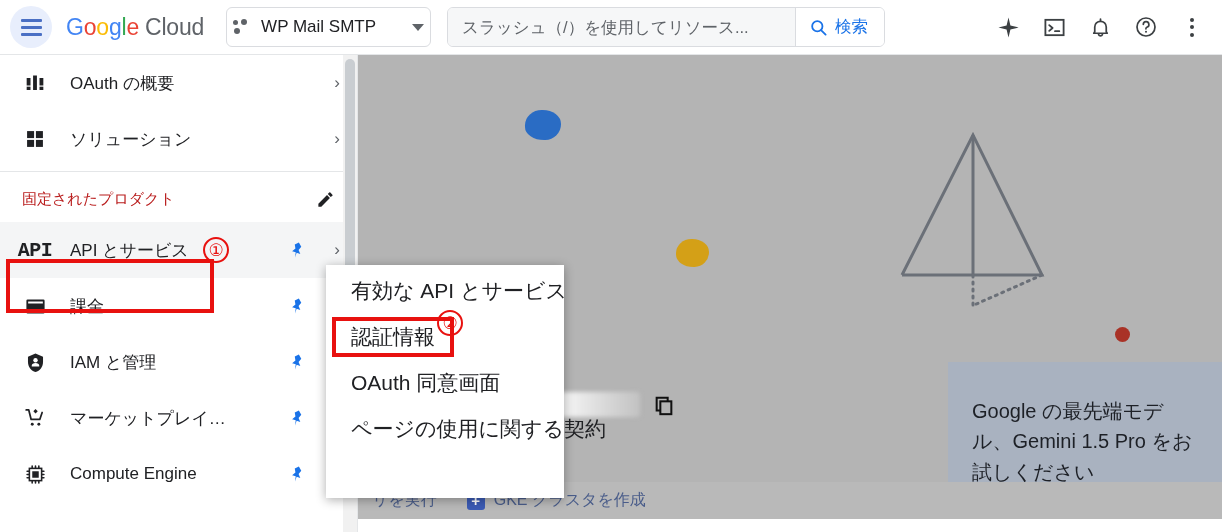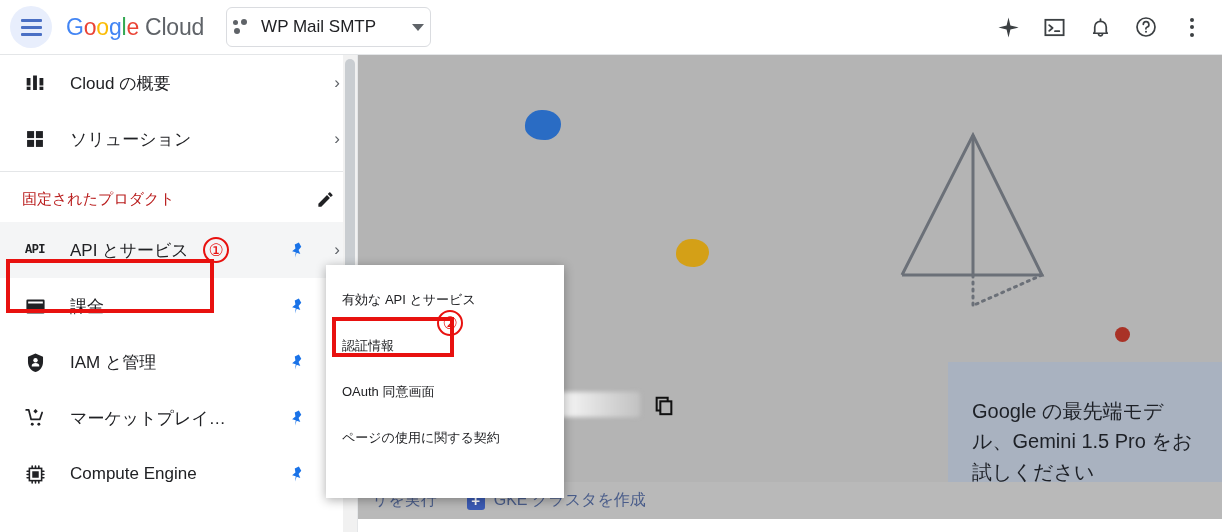--- a/index.html
+++ b/index.html
@@ -112,22 +112,22 @@
   .bot-btn { display: flex; align-items: center; gap: 9px; font-size: 16px; color: #4a5d8a; cursor: pointer; white-space: nowrap; }
   .plus-sq { width: 18px; height: 18px; background: #3b5bb5; border-radius: 3px;
              display: flex; align-items: center; justify-content: center; color: #fff;
              font-size: 15px; line-height: 1; font-weight: bold; }
 
   
   .submenu {
     position: absolute; left: 326px; top: 265px; width: 238px; height: 233px;
     background: #fff; box-shadow: 0 2px 10px rgba(0,0,0,.32); z-index: 60;
   }
-  .sub-item { height: 46px; display: flex; align-items: center; padding: 0 0 0 16px;
-              font-size: 13px; color: #202124; cursor: pointer; white-space: nowrap; }
+  .sub-item { height: 46px; display: flex; align-items: flex-start; padding: 0 0 0 25px;
+              font-size: 21px; color: #202124; cursor: pointer; white-space: nowrap; }
   .sub-highlight { background: #f6f6f6; }
 
   
   .ann-box { position: absolute; border: 4px solid #e8110f; z-index: 70; pointer-events: none; }
   .ann-num {
     position: absolute; z-index: 80; width: 26px; height: 26px; border: 2.5px solid #e8110f;
     border-radius: 50%; color: #e8110f; font-size: 17px; display: flex;
     align-items: center; justify-content: center; background: transparent; font-weight: 500;
   }
 </style>
@@ -150,20 +150,30 @@
     <div class="project-select">
       <span class="proj-icon">
           <i></i>
           <i></i>
           <i></i>
         </span>
       <span class="proj-name">WP Mail SMTP</span>
       <span class="caret"></span>
     </div>
 
+    <div class="searchwrap">
+      <input class="searchinput" value="" placeholder="スラッシュ（/）を使用してリソース..." style="">
+      <div class="searchbtn">
+        <svg width="19" height="19" viewBox="0 0 24 24" fill="none" stroke="#1a73e8" stroke-width="2.3">
+          <circle cx="10.5" cy="10.5" r="6.5"></circle>
+            <line x1="15.5" y1="15.5" x2="21" y2="21" stroke-linecap="round"></line>
+        </svg>
+        <span>検索</span>
+      </div>
+    </div>
 
     <div class="hdr-icons">
       <div class="hicon">
         <svg width="23" height="23" viewBox="0 0 24 24" fill="#3c4043">
             <path d="M12 1.5 14 9.8 22.5 12 14 14.2 12 22.5 10 14.2 1.5 12 10 9.8Z"></path>
           </svg>
       </div>
       <div class="hicon">
         <svg width="23" height="23" viewBox="0 0 24 24" fill="none" stroke="#3c4043" stroke-width="1.9">
           <rect x="2.5" y="4" width="19" height="16"></rect>
@@ -233,21 +243,21 @@
     <div class="nav-item">
       <span class="nav-ico">
         <svg width="20" height="20" viewBox="0 0 24 24" fill="#202124">
           <rect x="2" y="6" width="4.6" height="9"></rect>
             <rect x="2" y="16.4" width="4.6" height="4"></rect>
           <rect x="9.7" y="3" width="4.6" height="17.4"></rect>
           <rect x="17.4" y="6" width="4.6" height="9"></rect>
             <rect x="17.4" y="16.4" width="4.6" height="4"></rect>
         </svg>
       </span>
-      <span class="nav-label">Cloud の概要</span>
+      <span class="nav-label">OAuth の概要</span>
       <span class="nav-right">
         <span class="chev">›</span>
       </span>
     </div>
 
     <div class="nav-item">
       <span class="nav-ico">
         <svg width="20" height="20" viewBox="0 0 24 24" fill="#202124">
           <rect x="2.5" y="2.5" width="8.4" height="8.4"></rect>
             <rect x="13.1" y="2.5" width="8.4" height="8.4"></rect>
@@ -266,21 +276,21 @@
     <div class="sect-head">
       <span class="sect-title">固定されたプロダクト</span>
       <span class="sect-edit">
         <svg width="19" height="19" viewBox="0 0 24 24" fill="#202124">
           <path d="M3 17.3V21h3.7L17.6 10.1l-3.7-3.7Zm17.7-10a1 1 0 0 0 0-1.4l-2.6-2.6a1 1 0 0 0-1.4 0l-1.8 1.8 3.7 3.7Z"></path>
         </svg>
       </span>
     </div>
 
     <div class="nav-item nav-highlight">
-      <span class="nav-ico" style="font-size:12px;font-weight:bold;letter-spacing:-.5px;font-family:'Liberation Mono',monospace;">API</span>
+      <span class="nav-ico" style="font-size:20px;font-weight:bold;letter-spacing:-.5px;font-family:'Liberation Mono',monospace;">API</span>
       <span class="nav-label">API とサービス</span>
       <span class="nav-right">
         <span class="pin">
           <svg width="18" height="18" viewBox="0 0 24 24" fill="#1a73e8">
               <path d="M14.5 2 9 4.5l.9 5.6-4.4 3.4 4.8 1.6-.9 7 2.1-6.6 4.9 1.7-2.3-5.2 3.6-4.3Z"></path>
             </svg>
         </span>
         <span class="chev">›</span>
       </span>
     </div>

